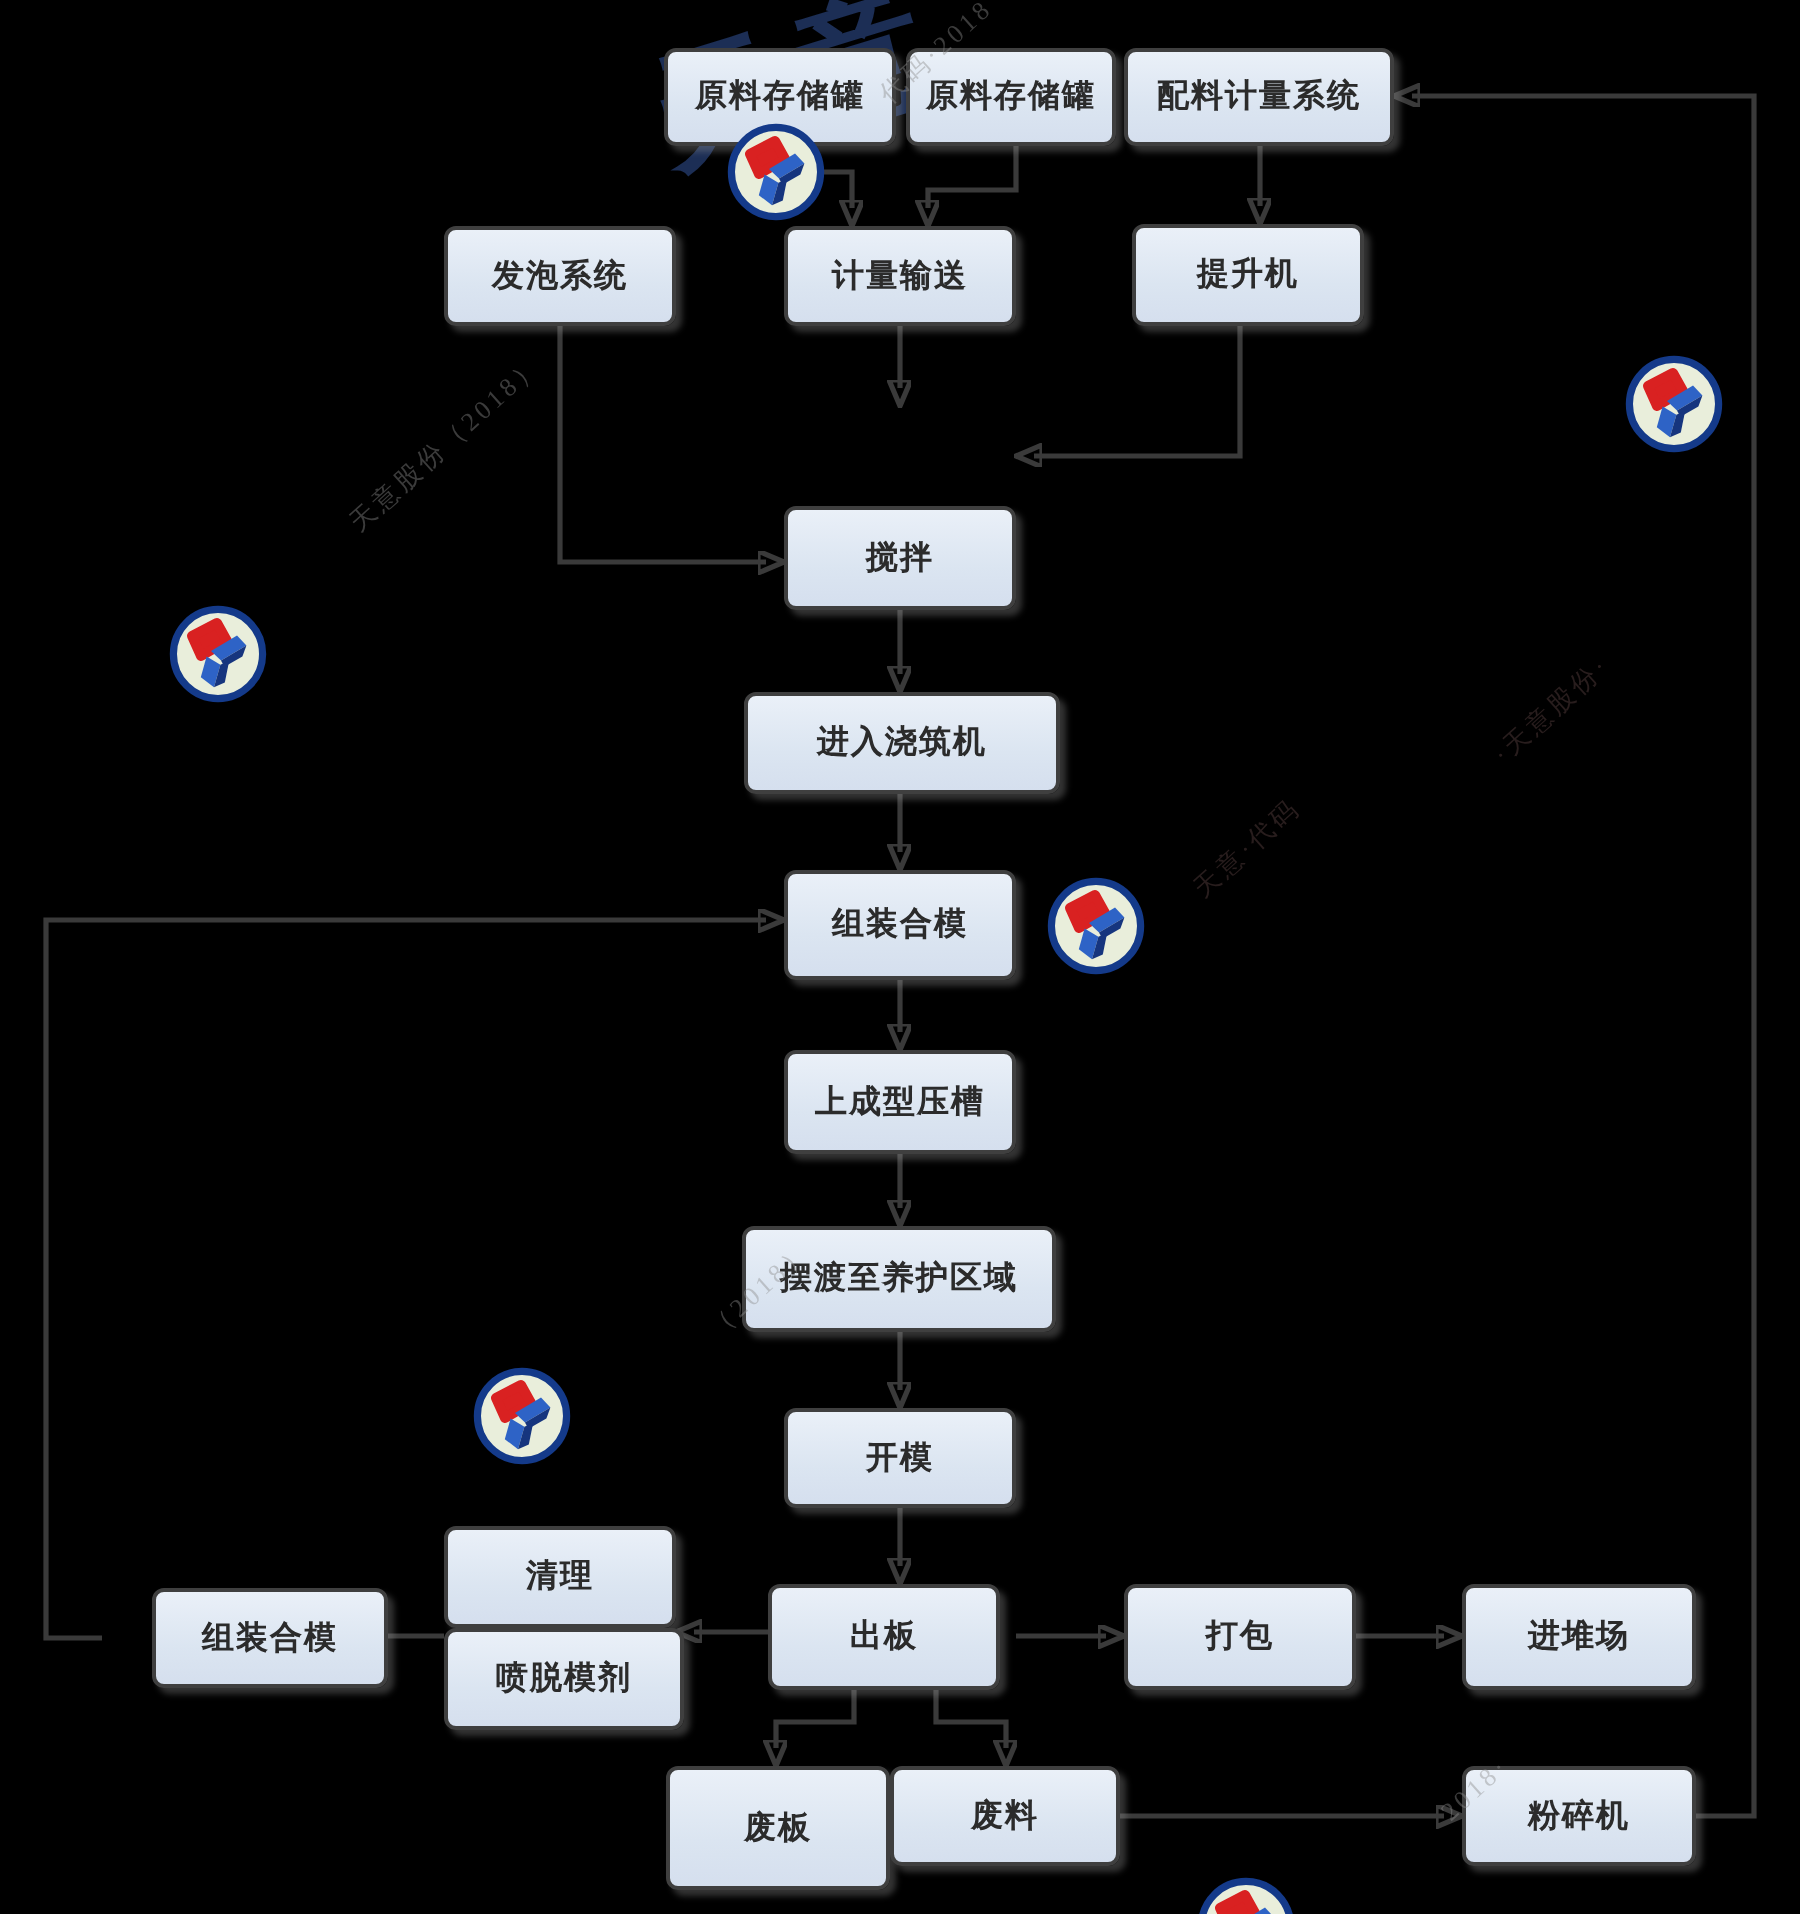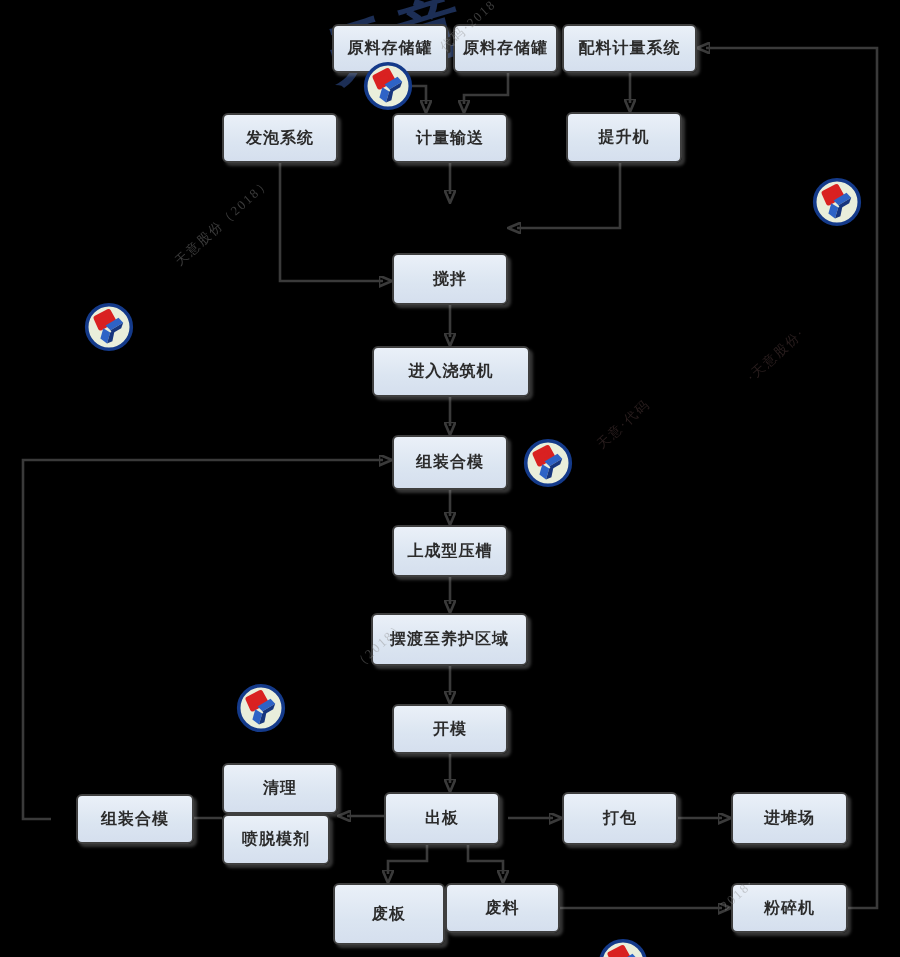--- a/index.html
+++ b/index.html
@@ -73,21 +73,21 @@
   <div class="node" style="left:222px;top:113px;width:116px;height:50px;">发泡系统</div>
   <div class="node" style="left:392px;top:113px;width:116px;height:50px;">计量输送</div>
   <div class="node" style="left:566px;top:112px;width:116px;height:51px;">提升机</div>
   <div class="node" style="left:392px;top:253px;width:116px;height:52px;">搅拌</div>
   <div class="node" style="left:372px;top:346px;width:158px;height:51px;text-align:right;">进入浇筑机</div>
   <div class="node" style="left:392px;top:435px;width:116px;height:55px;">组装合模</div>
   <div class="node" style="left:392px;top:525px;width:116px;height:52px;">上成型压槽</div>
   <div class="node" style="left:392px;top:704px;width:116px;height:50px;">开模</div>
   <div class="node" style="left:371px;top:613px;width:157px;height:53px;">摆渡至养护区域</div>
   <div class="node" style="left:222px;top:763px;width:116px;height:51px;">清理</div>
-  <div class="node" style="left:222px;top:814px;width:108px;height:51px;">喷脱模剂</div>
+  <div class="node" style="left:222px;top:814px;width:120px;height:51px;">喷脱模剂</div>
   <div class="node" style="left:51px;top:794px;width:118px;height:50px;margin-left:25px;">组装合模</div>
   <div class="node" style="left:384px;top:792px;width:116px;height:53px;">出板</div>
   <div class="node" style="left:562px;top:792px;width:116px;height:53px;">打包</div>
   <div class="node" style="left:731px;top:792px;width:117px;height:53px;">进堆场</div>
   <div class="node" style="left:333px;top:883px;width:112px;height:62px;">废板</div>
   <div class="node" style="left:445px;top:883px;width:115px;height:50px;">废料</div>
   <div class="node" style="left:731px;top:883px;width:117px;height:50px;">粉碎机</div>
 
   <svg width="0" height="0" style="position:absolute">
     <symbol id="tylogo" viewBox="0 0 50 50">

